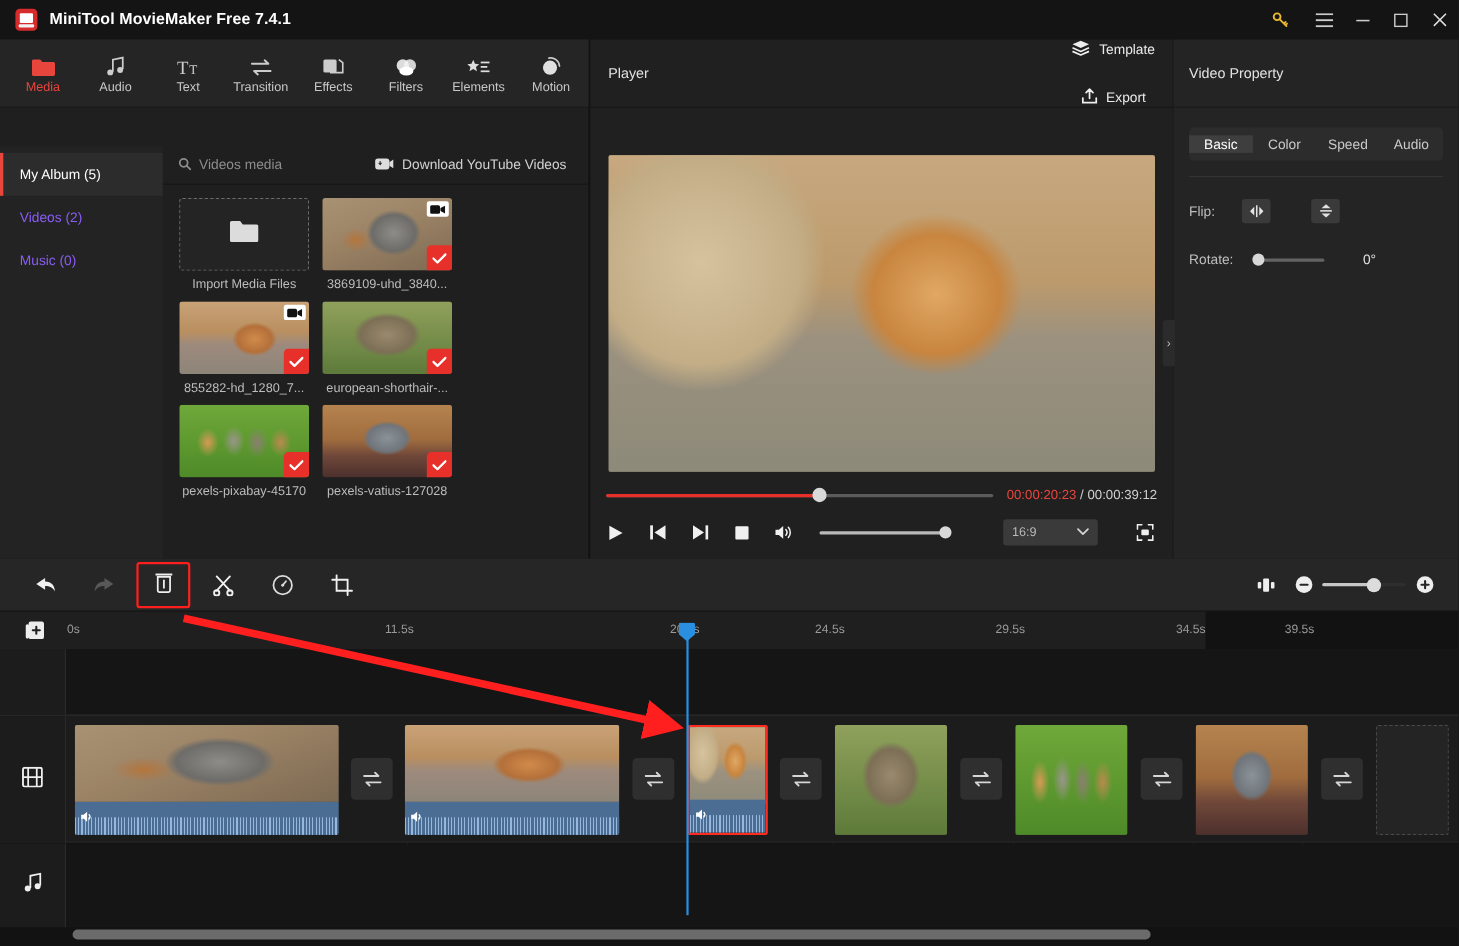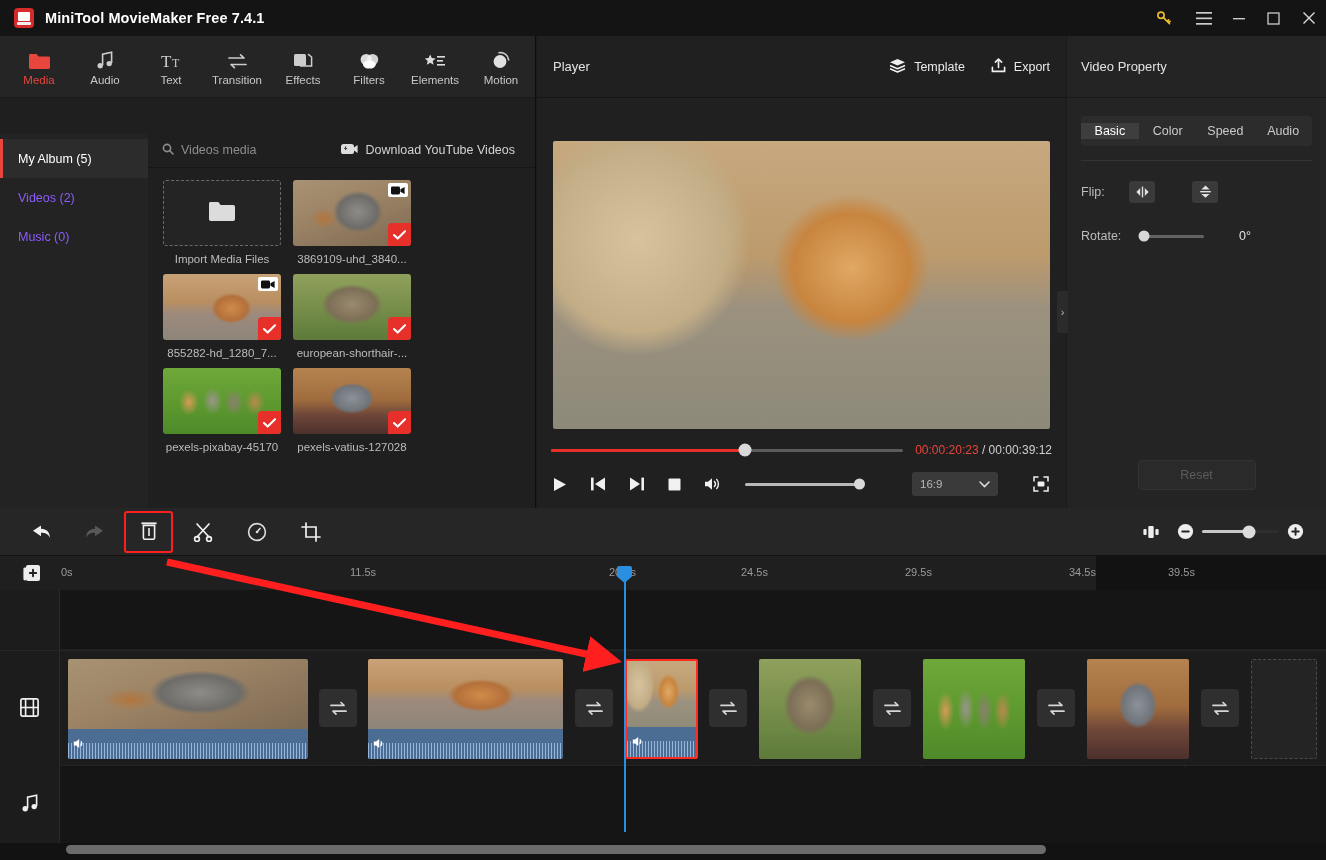--- a/index.html
+++ b/index.html
@@ -110,21 +110,21 @@
 
   
   .player{
     position:absolute; left:537px; top:0; width:529px; height:472px; background:#202020;
   }
   .phead{
     height:62px; display:flex; align-items:center; padding:0 16px;
     border-bottom:1px solid #161616;
   }
   .phead .lbl{ font-size:13px; color:#e2e2e2; }
-  .pactions{ margin-left:auto; display:flex; align-items:center; gap:26px; }
+  .pactions{ margin-left:auto; display:flex; align-items:center; gap:26px;flex-direction:column; }
   .paction{ display:flex; align-items:center; gap:8px; font-size:12.5px; color:#eaeaea; }
   .stage{
     position:absolute; left:0; top:63px; right:0; height:372px;
     display:flex; align-items:center; justify-content:center; background:#202020;
   }
   .video{
     width:497px; height:288px; border-radius:2px; overflow:hidden; position:relative;
   }
   .pbar{
     position:absolute; left:0; bottom:0; right:0; height:72px; padding:0 14px;
@@ -650,23 +650,20 @@
       </div>
 
       <div class="prow">
         <div class="plabel">Rotate:</div>
         <div class="rslider">
           <div class="rknob"></div>
         </div>
         <div class="rval">0°</div>
       </div>
 
-      <div class="resetwrap">
-        <div class="reset">Reset</div>
-      </div>
     </div>
   </div>
 
   <div class="edittb">
     <div style="width:14px"></div>
     <div class="tbbtn">
       <svg width="22" height="18" viewBox="0 0 22 18">
           <path d="M3 7.8 11 2.4v3.3c6 .3 8.6 3.6 9 9-2-3.6-4.8-4.9-9-4.9v3.4Z" fill="#f0f0f0"></path>
         </svg>
     </div>

